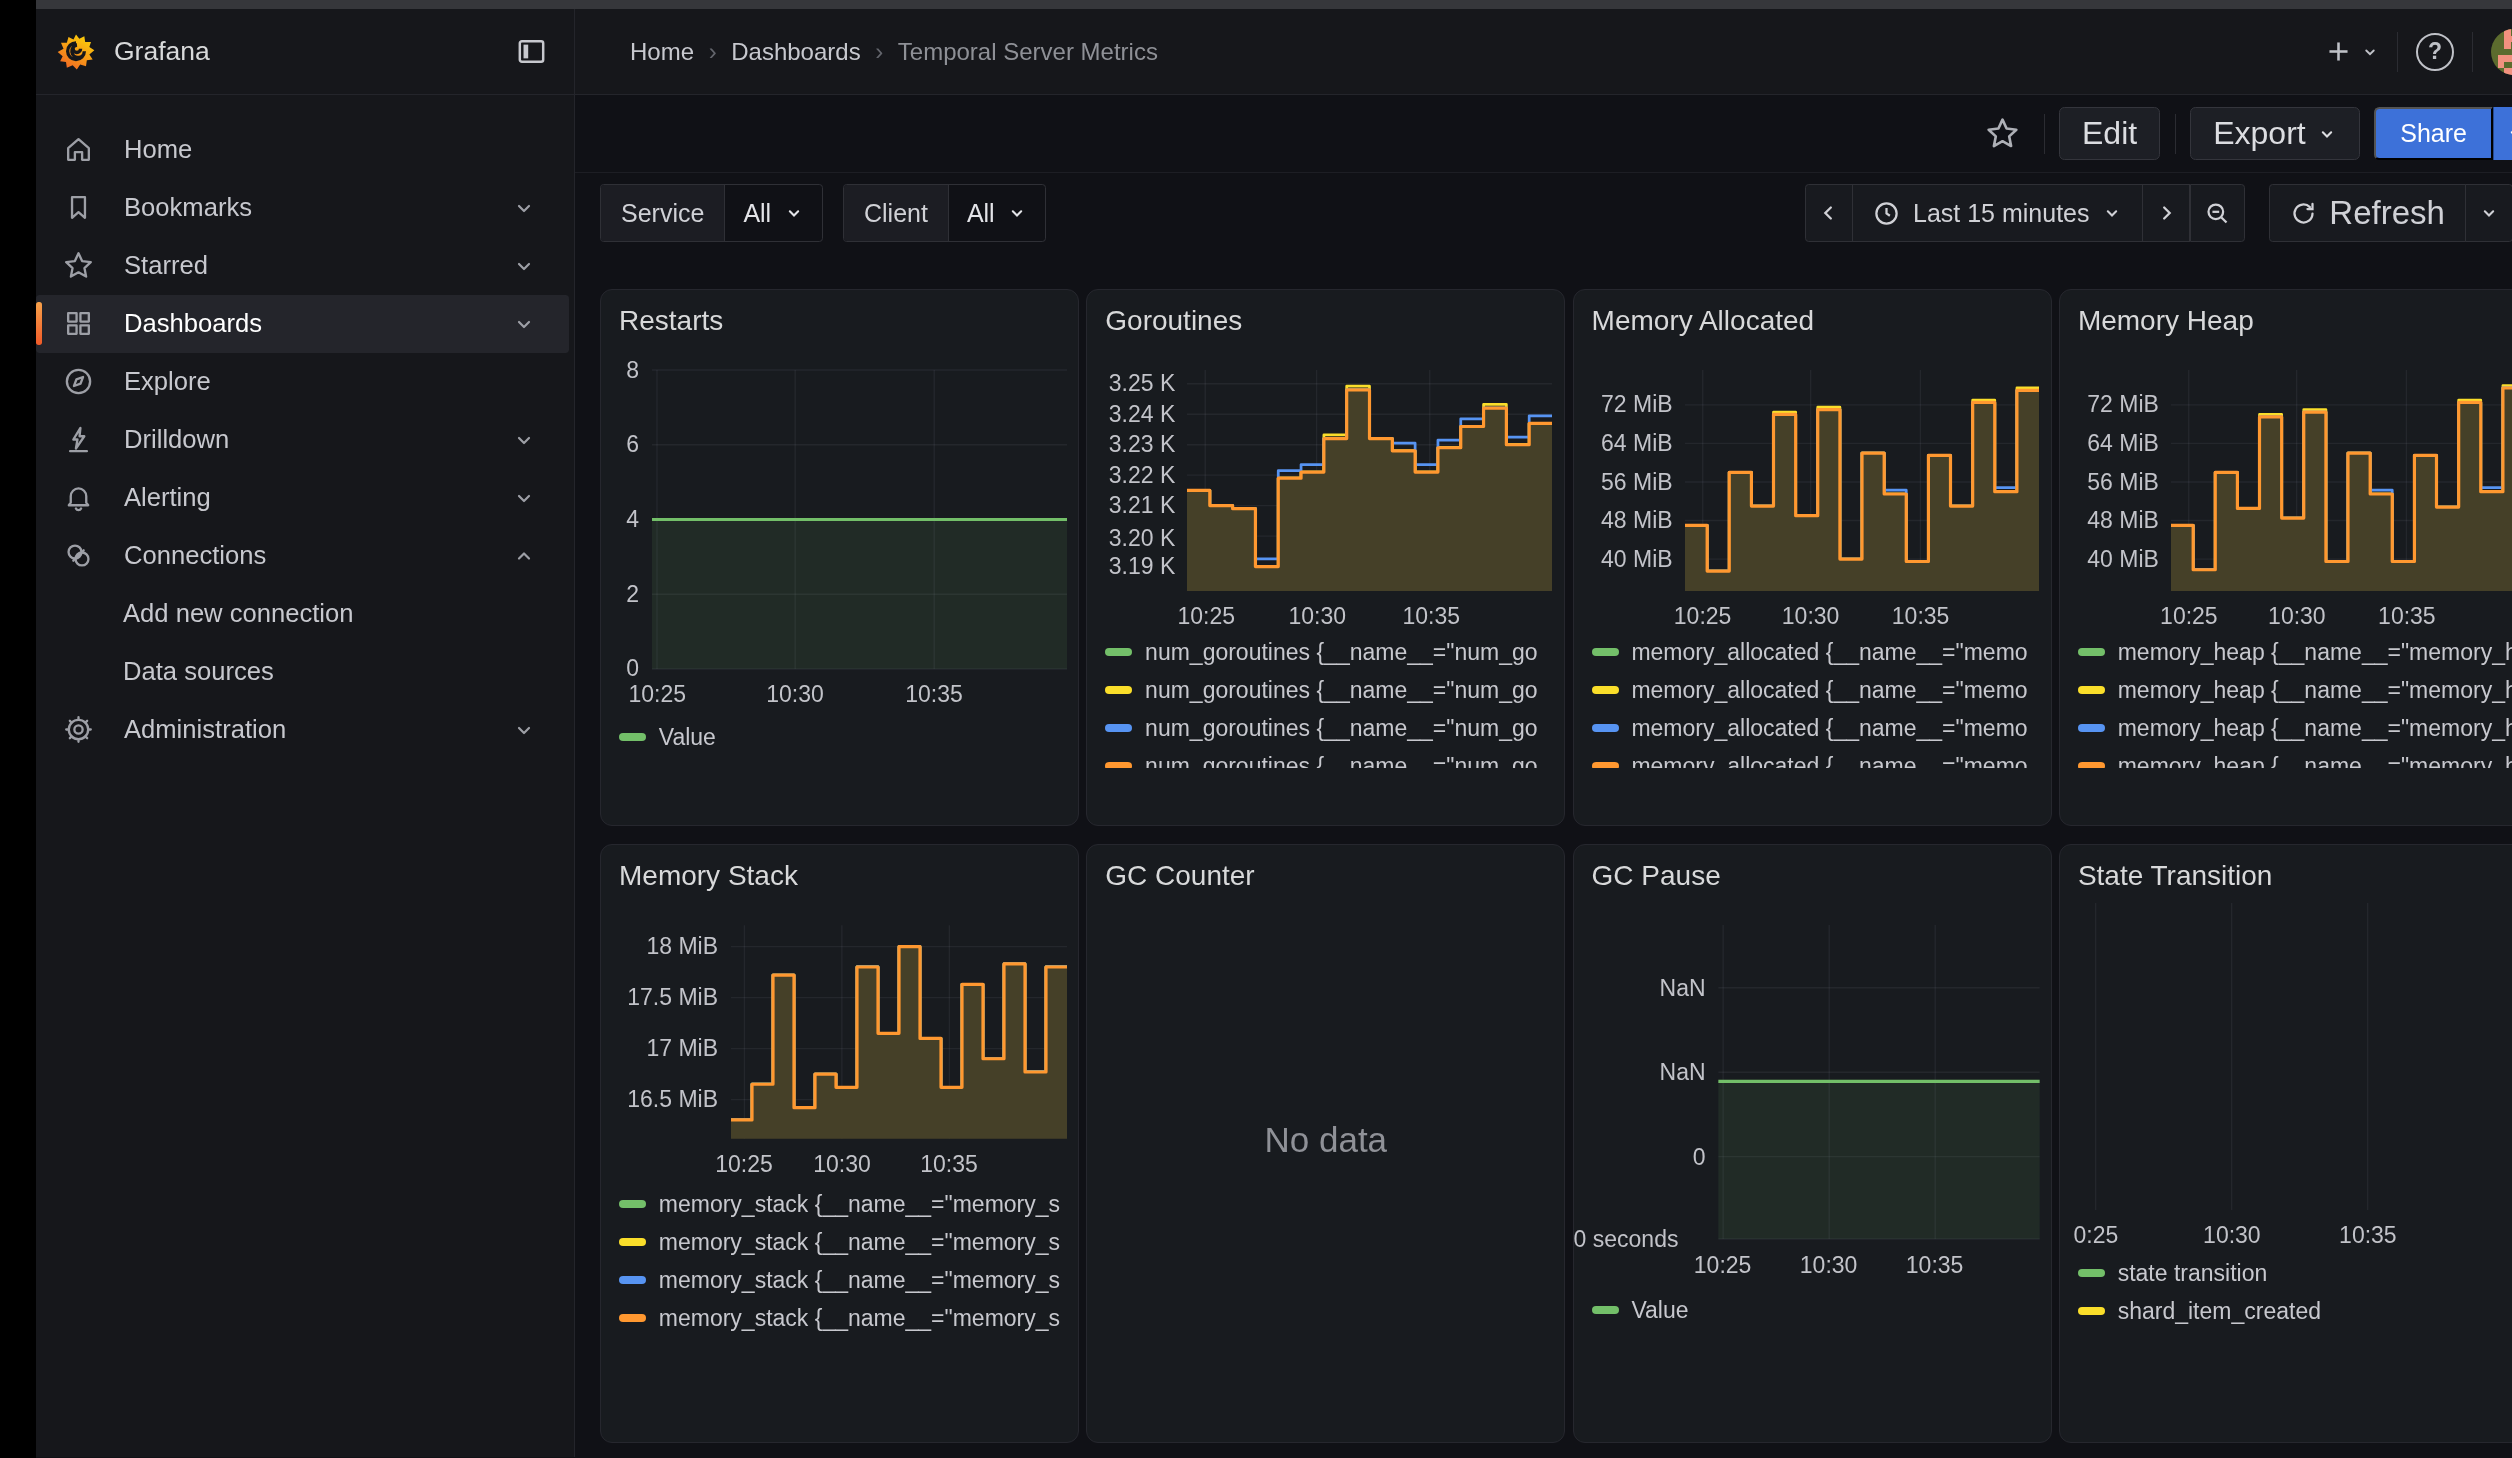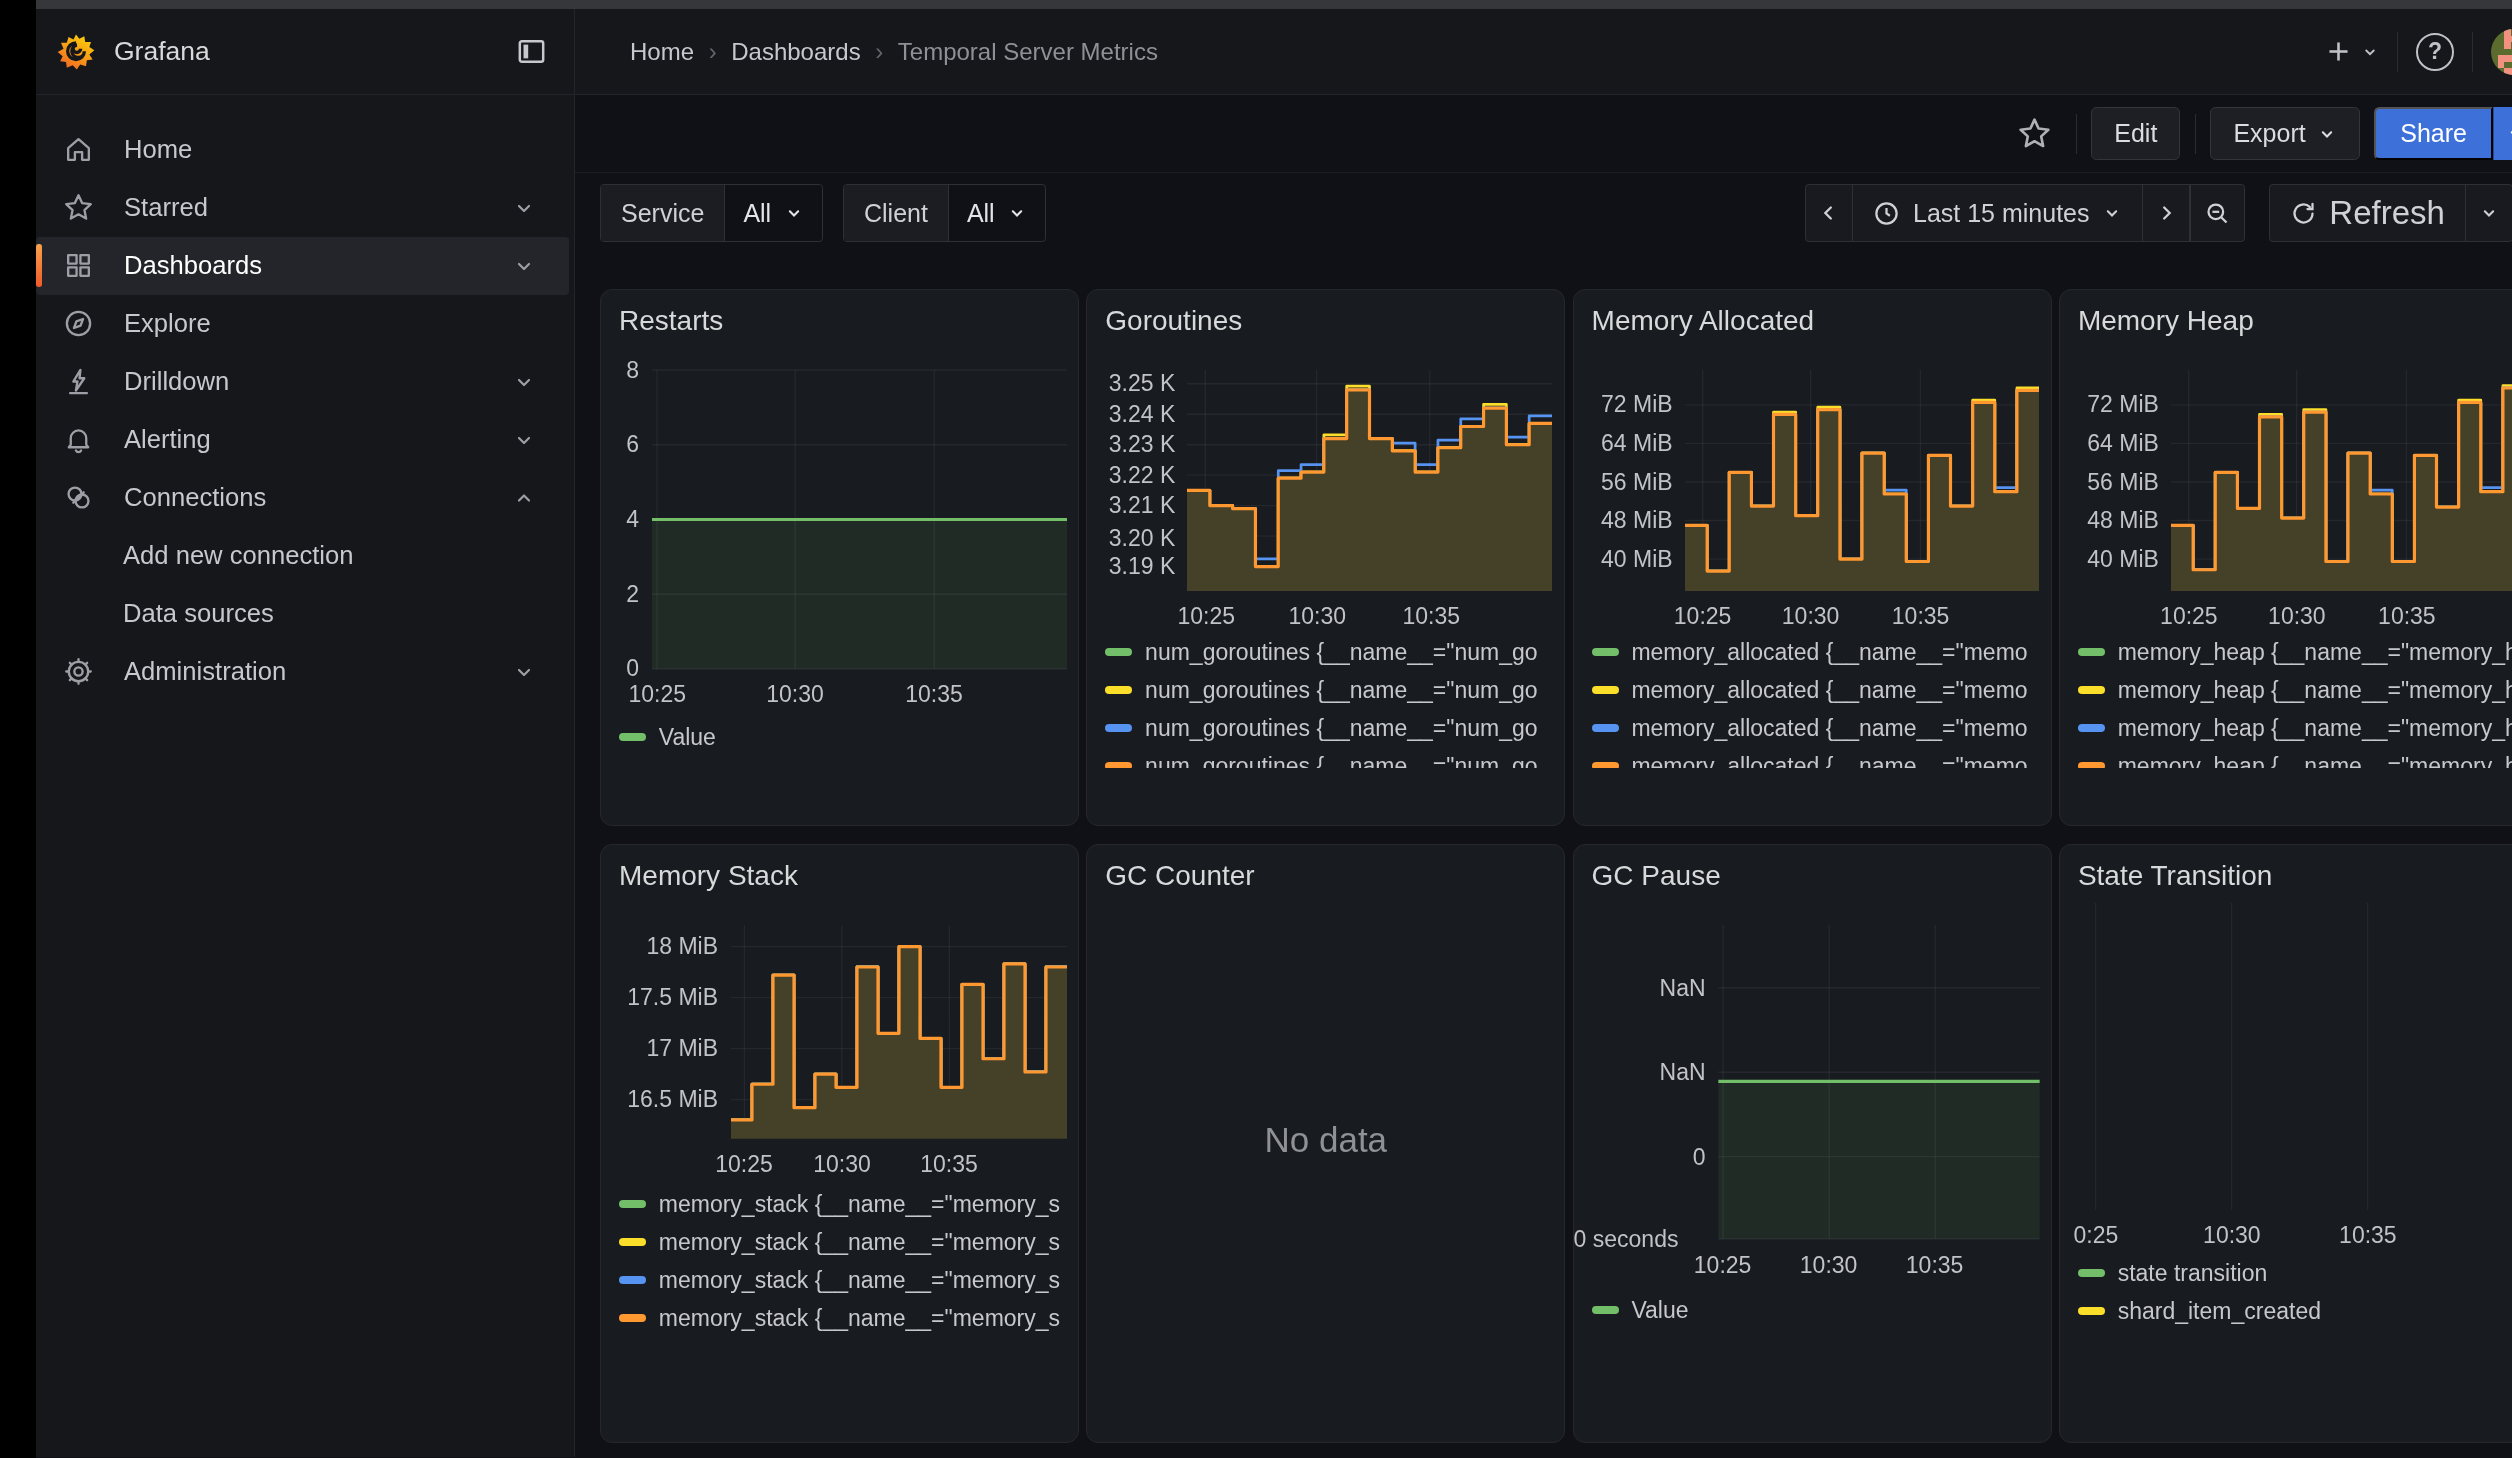--- a/index.html
+++ b/index.html
@@ -33,21 +33,21 @@
   .nav-item .nlabel { font-size:25.6px; color:#C7C8CE; margin-left:24px; }
   .nav-item.sub .nlabel { margin-left:60px; }
   .nav-item .nchev { position:absolute; right:33px; color:#9D9FA6; display:flex; }
   .nav-item.active { background:#24252B; border-radius:3.7px; }
   .nav-item.active::before { content:""; position:absolute; left:0; top:7.3px; bottom:7.3px; width:5.5px; border-radius:2.7px; background:linear-gradient(#F8A24A,#F05A28); }
   .nav-item.active .nlabel { color:#FFFFFF; }
 
   .content { flex:1; display:flex; flex-direction:column; background:#101116; overflow:hidden; }
   .dash-toolbar { height:78px; flex:none; display:flex; align-items:center; justify-content:flex-end; gap:14.6px; padding-right:11px; border-bottom:0.9px solid #1D1E24; }
   .icon-btn { color:#AEB0B6; display:flex; align-items:center; cursor:pointer; padding:0 9px; }
-  .tool-btn { height:53px; padding:0 22px; border:0.9px solid #34353C; border-radius:5.5px; background:#1D1F25; color:#DCDDE1; font-size:25px; font-weight:500; display:flex; align-items:center; gap:11px; cursor:pointer; }
+  .tool-btn { height:53px; padding:0 22px; border:0.9px solid #34353C; border-radius:5.5px; background:#1D1F25; color:#DCDDE1; font-size:32px; font-weight:500; display:flex; align-items:center; gap:11px; cursor:pointer; }
   .share-group { display:flex; }
   .share-btn { height:53px; padding:0 24px; background:#3D71D9; border-radius:5.5px 0 0 5.5px; color:#FFF; font-size:25px; font-weight:500; display:flex; align-items:center; cursor:pointer; }
   .share-caret { height:53px; width:44px; background:#3D71D9; border-left:0.9px solid rgba(0,0,0,0.35); border-radius:0 5.5px 5.5px 0; display:flex; align-items:center; justify-content:center; color:#FFF; cursor:pointer; }
 
   .filters-row { height:80px; flex:none; display:flex; align-items:center; justify-content:space-between; padding:0 35px 0 25px; }
   .filters-left { display:flex; gap:20px; }
   .filter-group { display:flex; height:58px; border:0.9px solid #2F3036; border-radius:3.7px; overflow:hidden; cursor:pointer; }
   .filter-label { background:#1C1D23; display:flex; align-items:center; padding:0 20px; font-size:25px; color:#D0D1D6; border-right:0.9px solid #2F3036; }
   .filter-value { display:flex; align-items:center; gap:12.8px; padding:0 18px; font-size:25px; font-weight:500; color:#E3E4E8; }
 
@@ -150,20 +150,33 @@
             <span class="nicon" style="display: flex;">
               <svg width="31" height="31" viewBox="0 0 24 24" fill="none" stroke="currentColor" stroke-width="1.8" stroke-linejoin="round" stroke-linecap="round">
                 <path d="M4 11 L12 4 L20 11 V20 H14.8 V14 H9.2 V20 H4 Z"></path>
               </svg>
             </span>
             <span class="nlabel">Home</span>
           </div>
           <div class="nav-item">
             <span class="nicon" style="display: flex;">
               <svg width="31" height="31" viewBox="0 0 24 24" fill="none" stroke="currentColor" stroke-width="1.8" stroke-linejoin="round" stroke-linecap="round">
+                <path d="M7 4 H17 V20 L12 15.6 L7 20 Z"></path>
+              </svg>
+            </span>
+            <span class="nlabel">Bookmarks</span>
+            <span class="nchev" style="display: flex;">
+              <svg width="24" height="24" viewBox="0 0 24 24" fill="none" stroke="currentColor" stroke-width="2.2" stroke-linejoin="round" stroke-linecap="round">
+                <polyline points="7 10 12 15 17 10"></polyline>
+              </svg>
+            </span>
+          </div>
+          <div class="nav-item">
+            <span class="nicon" style="display: flex;">
+              <svg width="31" height="31" viewBox="0 0 24 24" fill="none" stroke="currentColor" stroke-width="1.8" stroke-linejoin="round" stroke-linecap="round">
                 <polygon points="12 2.5 14.8 8.6 21.5 9.4 16.6 14 17.9 20.6 12 17.3 6.1 20.6 7.4 14 2.5 9.4 9.2 8.6"></polygon>
               </svg>
             </span>
             <span class="nlabel">Starred</span>
             <span class="nchev" style="display: flex;">
               <svg width="24" height="24" viewBox="0 0 24 24" fill="none" stroke="currentColor" stroke-width="2.2" stroke-linejoin="round" stroke-linecap="round">
                 <polyline points="7 10 12 15 17 10"></polyline>
               </svg>
             </span>
           </div>

